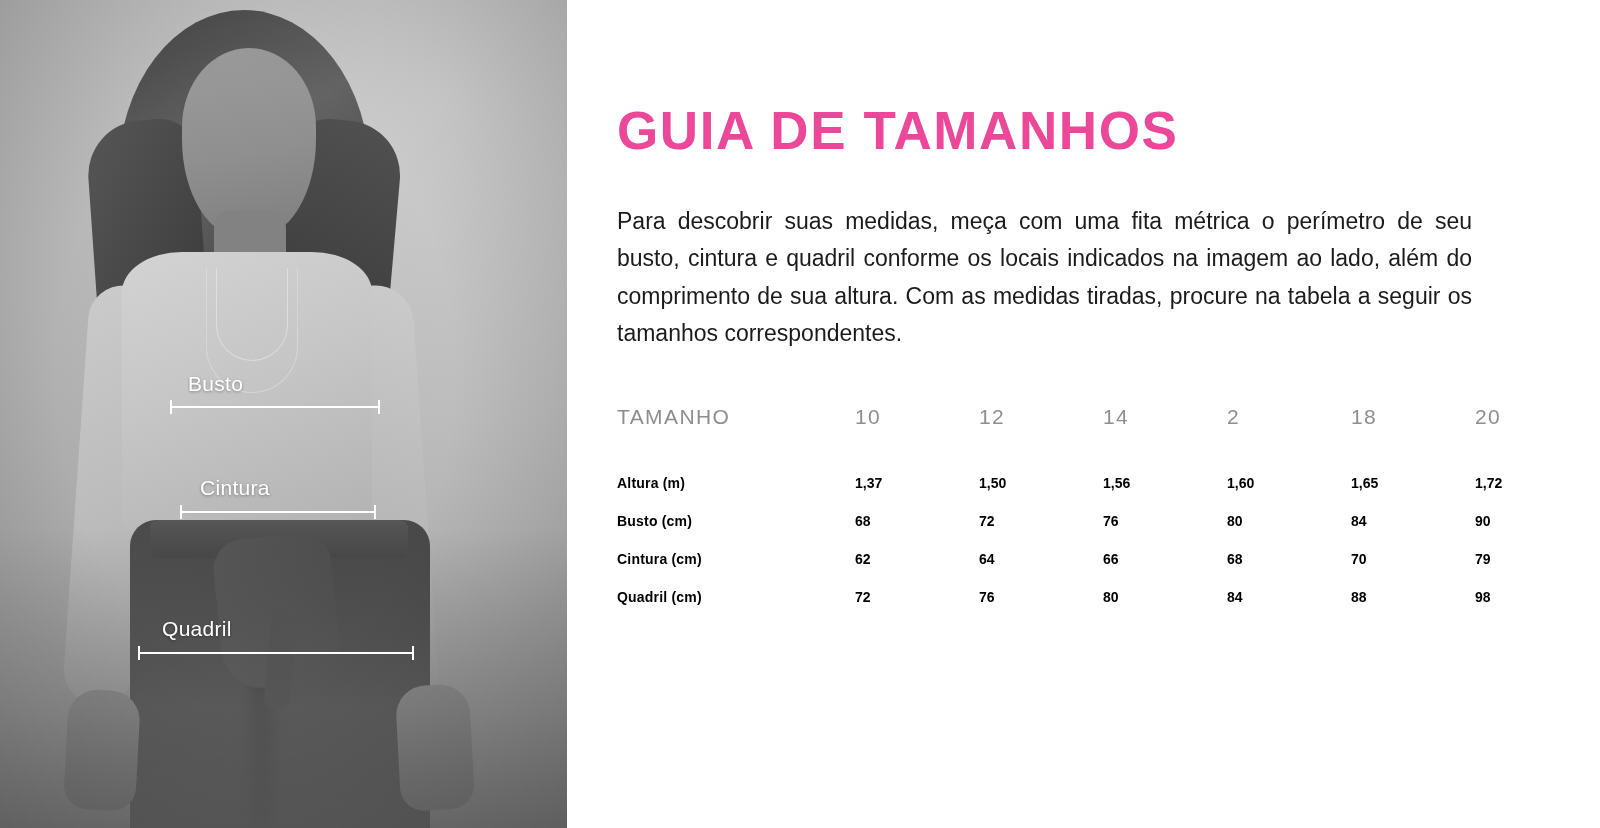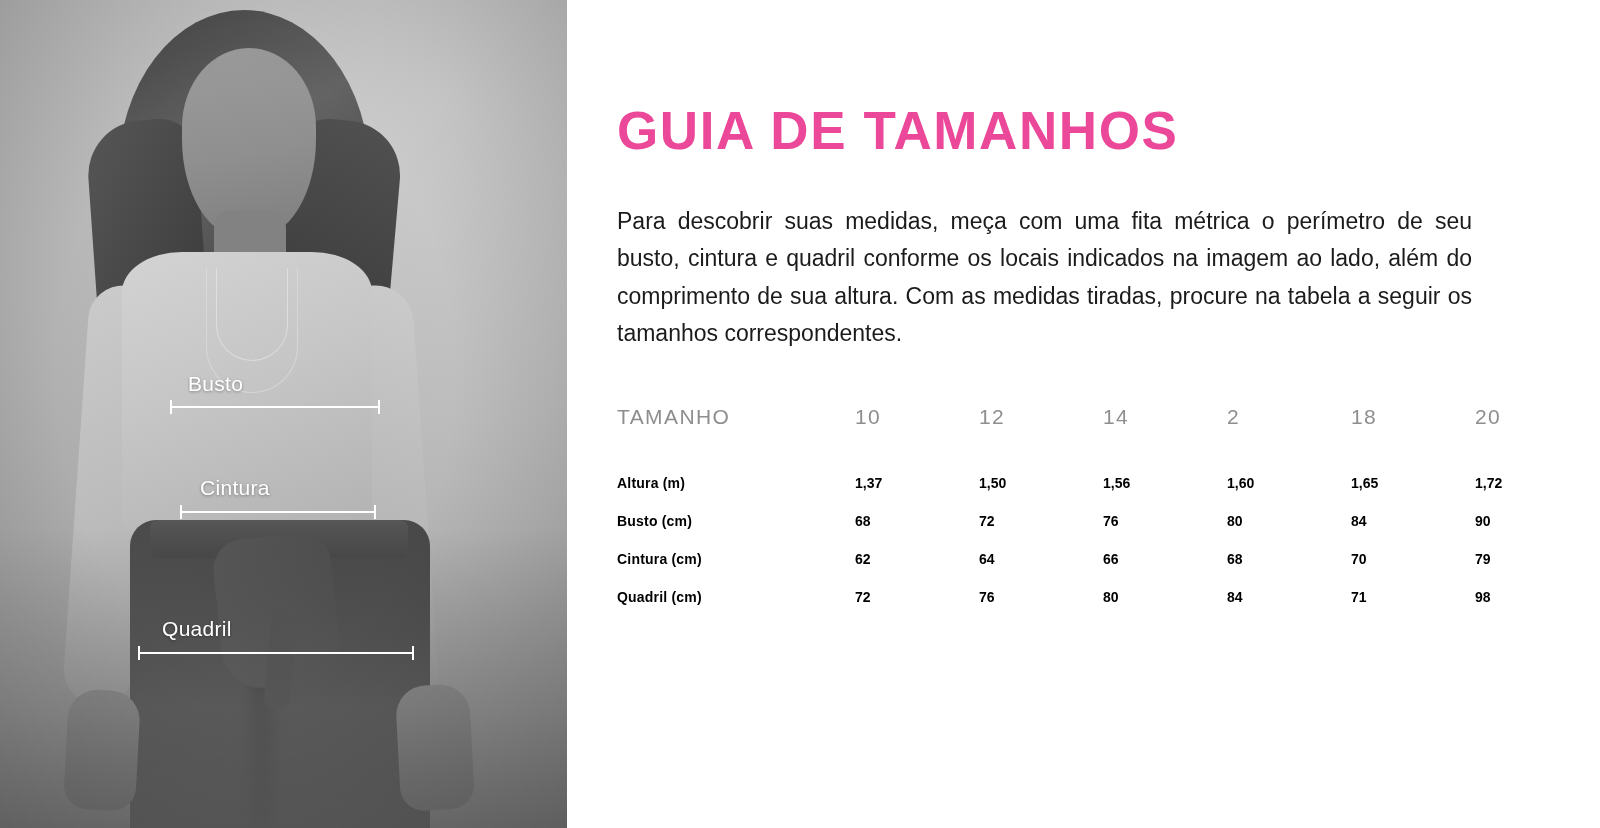--- a/index.html
+++ b/index.html
@@ -346,19 +346,19 @@
           <td>68</td>
           <td>70</td>
           <td>79</td>
         </tr>
         <tr>
           <td class="row-label">Quadril (cm)</td>
           <td>72</td>
           <td>76</td>
           <td>80</td>
           <td>84</td>
-          <td>71</td>
+          <td>88</td>
           <td>98</td>
         </tr>
       </tbody>
     </table>
   </div>
 </div>
 
 </body></html>

